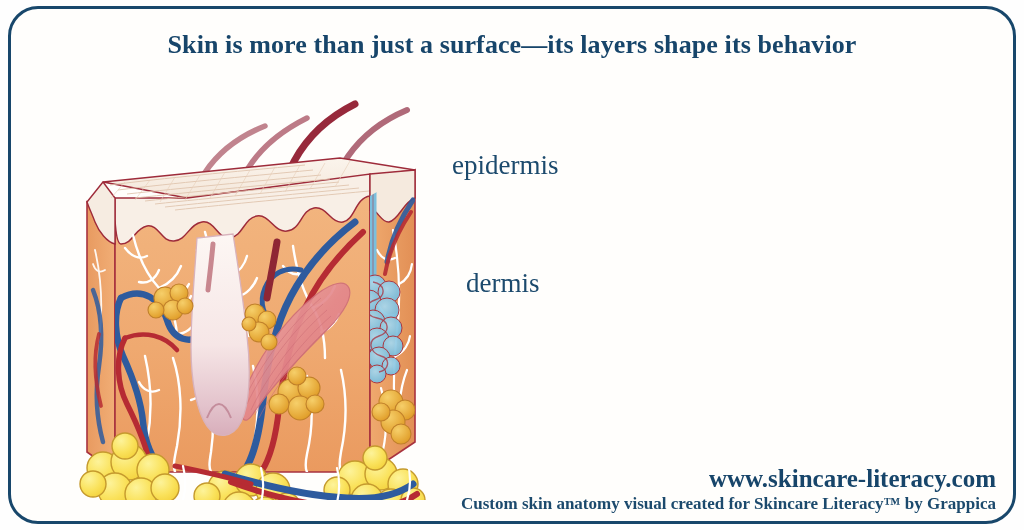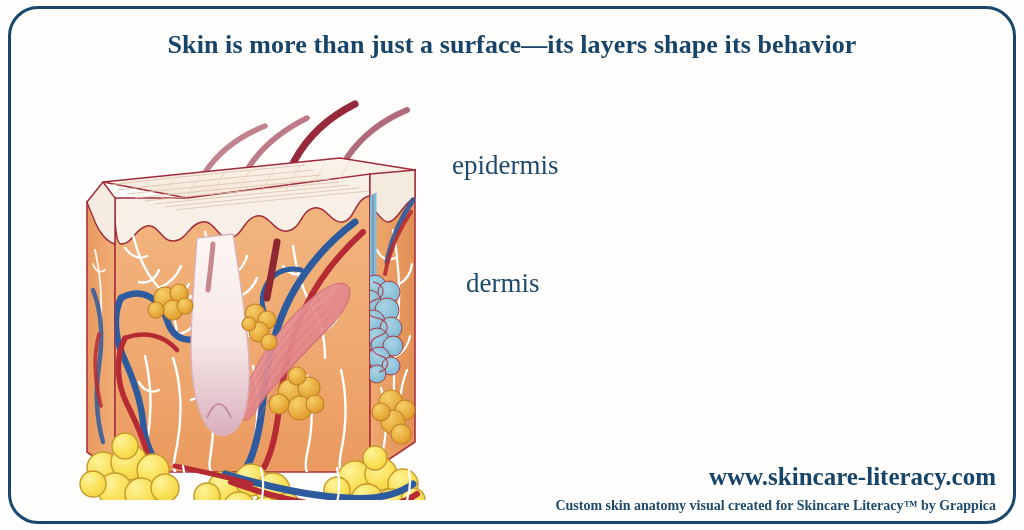--- a/index.html
+++ b/index.html
@@ -65,23 +65,23 @@
     font-family:"Liberation Serif",serif;
     font-weight:bold;
     font-size:25px;
     color:#17456a;
     line-height:1.05;
     white-space:nowrap;
   }
   #credit{
     font-family:"Liberation Serif",serif;
     font-weight:bold;
-    font-size:14px;
+    font-size:17px;
     color:#1c4a6d;
-    margin-top:8px;
+    margin-top:2px;
     white-space:nowrap;
   }
 </style>
 </head>
 <body>
 
 <div id="card">
   <div id="frame"></div>
 
   <div id="title">Skin is more than just a surface—its layers shape its behavior</div>

